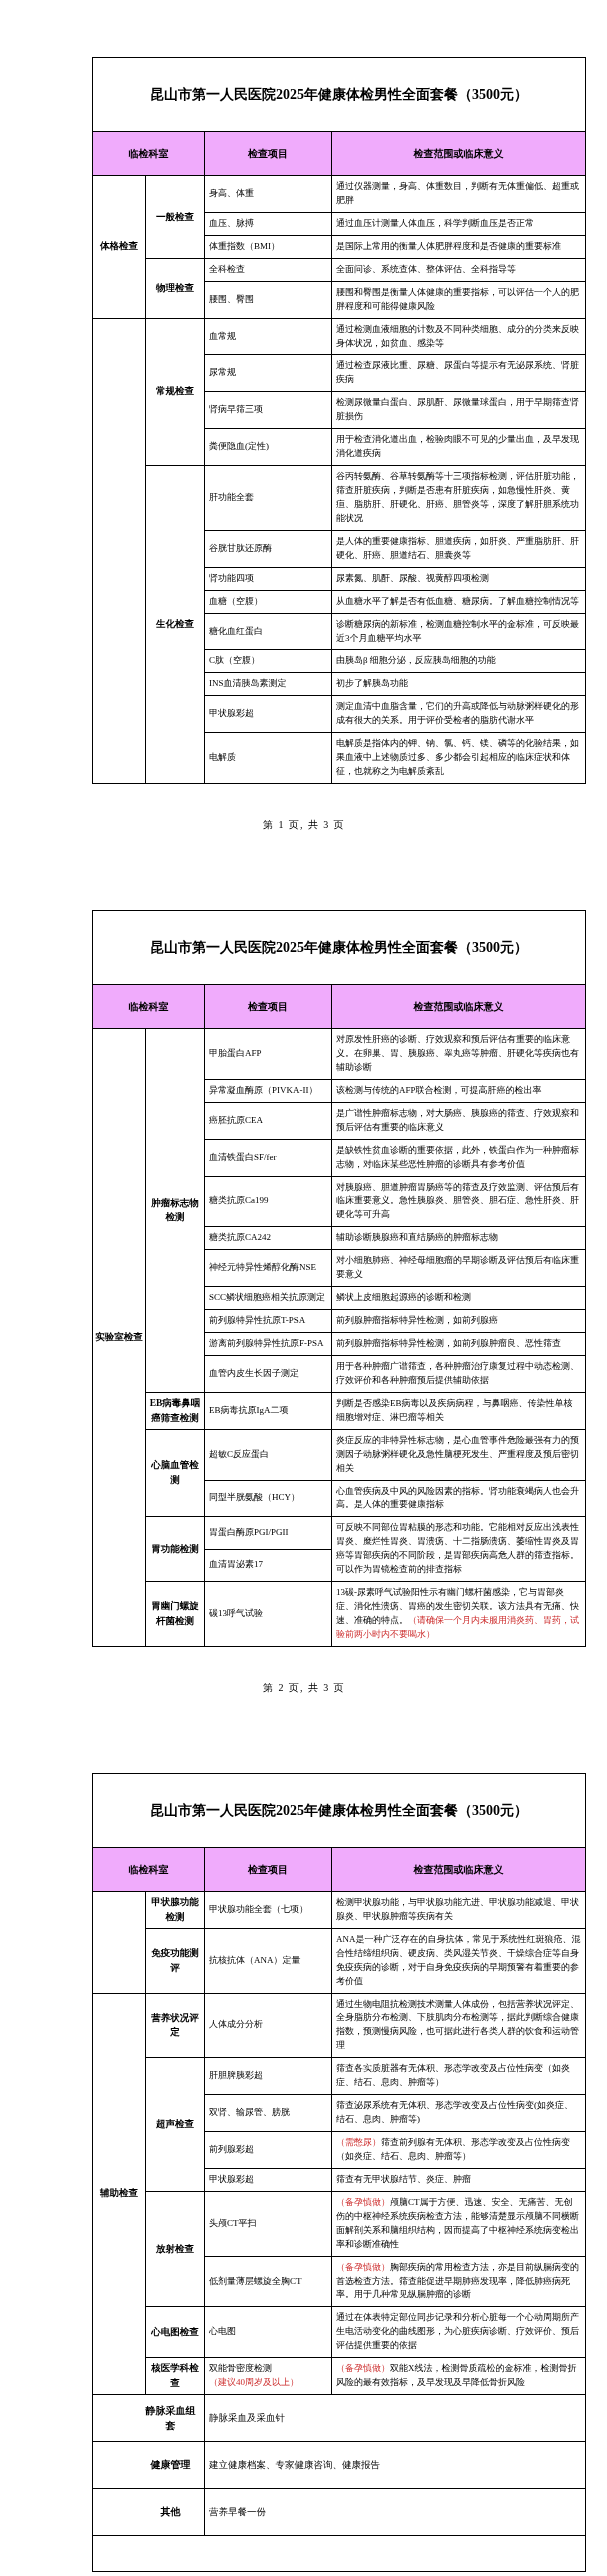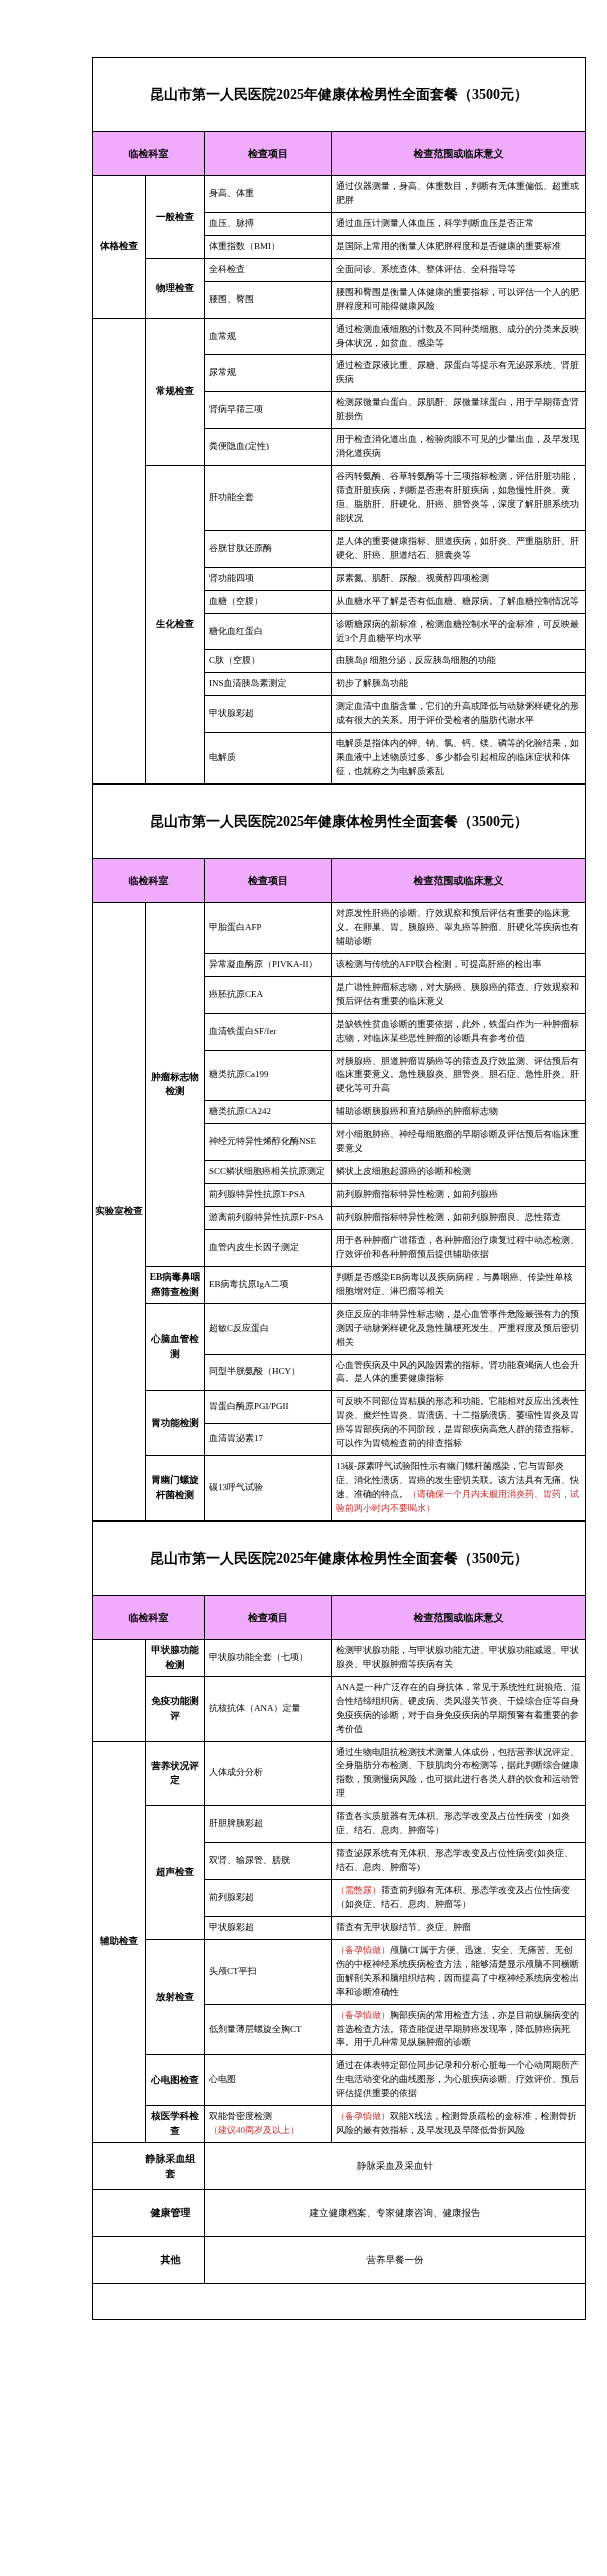--- a/index.html
+++ b/index.html
@@ -9,21 +9,21 @@
   table.doc{border-collapse:collapse;table-layout:fixed;width:493px;margin-left:92px;border:1.4px solid #000;background:#fff;}
   td,th{border:0.7px solid #000;padding:4px 4px;font-size:9px;line-height:1.55;vertical-align:middle;word-break:break-all;}
   .title-cell{font-size:14px;font-weight:bold;text-align:center;height:65px;border-bottom:1.4px solid #000;word-break:keep-all;}
   tr.head th{font-size:10px;font-weight:bold;text-align:center;height:35px;border-bottom:1.4px solid #000;background:#f0abfc;}
   td.o,td.s{ text-align:center;font-weight:bold;font-size:9.5px;padding:2.7px 2px;}
   td.i{font-size:9px;}
   td.m{font-size:9px;text-align:left;}
   tr.gs td{border-top:1.4px solid #000;}
   .red{color:#cc2a2a;}
   td.sumlab{text-align:center;font-weight:bold;font-size:10px;height:38px;padding-left:48px;}
-  td.sumval{text-align:center;font-size:9.5px;height:38px;}
+  td.sumval{font-size:9.5px;height:38px;}
   td.spacer{height:27px;}
   .page-footer{text-align:center;font-size:10px;margin-top:34px;margin-bottom:78px;letter-spacing:1.4px;}
 </style>
 </head>
 <body>
 
 <div class="sheet">
   <table class="doc">
     <colgroup>
         <col style="width:53px">
@@ -113,20 +113,21 @@
     <tr>
           <td class="i">甲状腺彩超</td>
           <td class="m">测定血清中血脂含量，它们的升高或降低与动脉粥样硬化的形成有很大的关系。用于评价受检者的脂肪代谢水平</td>
         </tr>
     <tr>
           <td class="i">电解质</td>
           <td class="m">电解质是指体内的钾、钠、氯、钙、镁、磷等的化验结果，如果血液中上述物质过多、多少都会引起相应的临床症状和体征，也就称之为电解质紊乱</td>
         </tr>
     </tbody>
   </table>
+  <div class="page-footer">第 1 页, 共 3 页</div>
 </div>
 
 <div class="sheet later">
   <table class="doc">
     <colgroup>
         <col style="width:53px">
         <col style="width:59px">
         <col style="width:127px">
         <col style="width:254px">
       </colgroup>
@@ -207,20 +208,21 @@
     <tr>
           <td class="i">血清胃泌素17</td>
         </tr>
     <tr class="gs">
       <td class="s">胃幽门螺旋杆菌检测</td>
       <td class="i">碳13呼气试验</td>
       <td class="m"><span>13碳-尿素呼气试验阳性示有幽门螺杆菌感染，它与胃部炎症、消化性溃疡、胃癌的发生密切关联。该方法具有无痛、快速、准确的特点。</span><span class="red">（请确保一个月内未服用消炎药、胃药，试验前两小时内不要喝水）</span></td>
     </tr>
     </tbody>
   </table>
+  <div class="page-footer">第 2 页, 共 3 页</div>
 </div>
 
 <div class="sheet later">
   <table class="doc">
     <colgroup>
         <col style="width:53px">
         <col style="width:59px">
         <col style="width:127px">
         <col style="width:254px">
       </colgroup>

